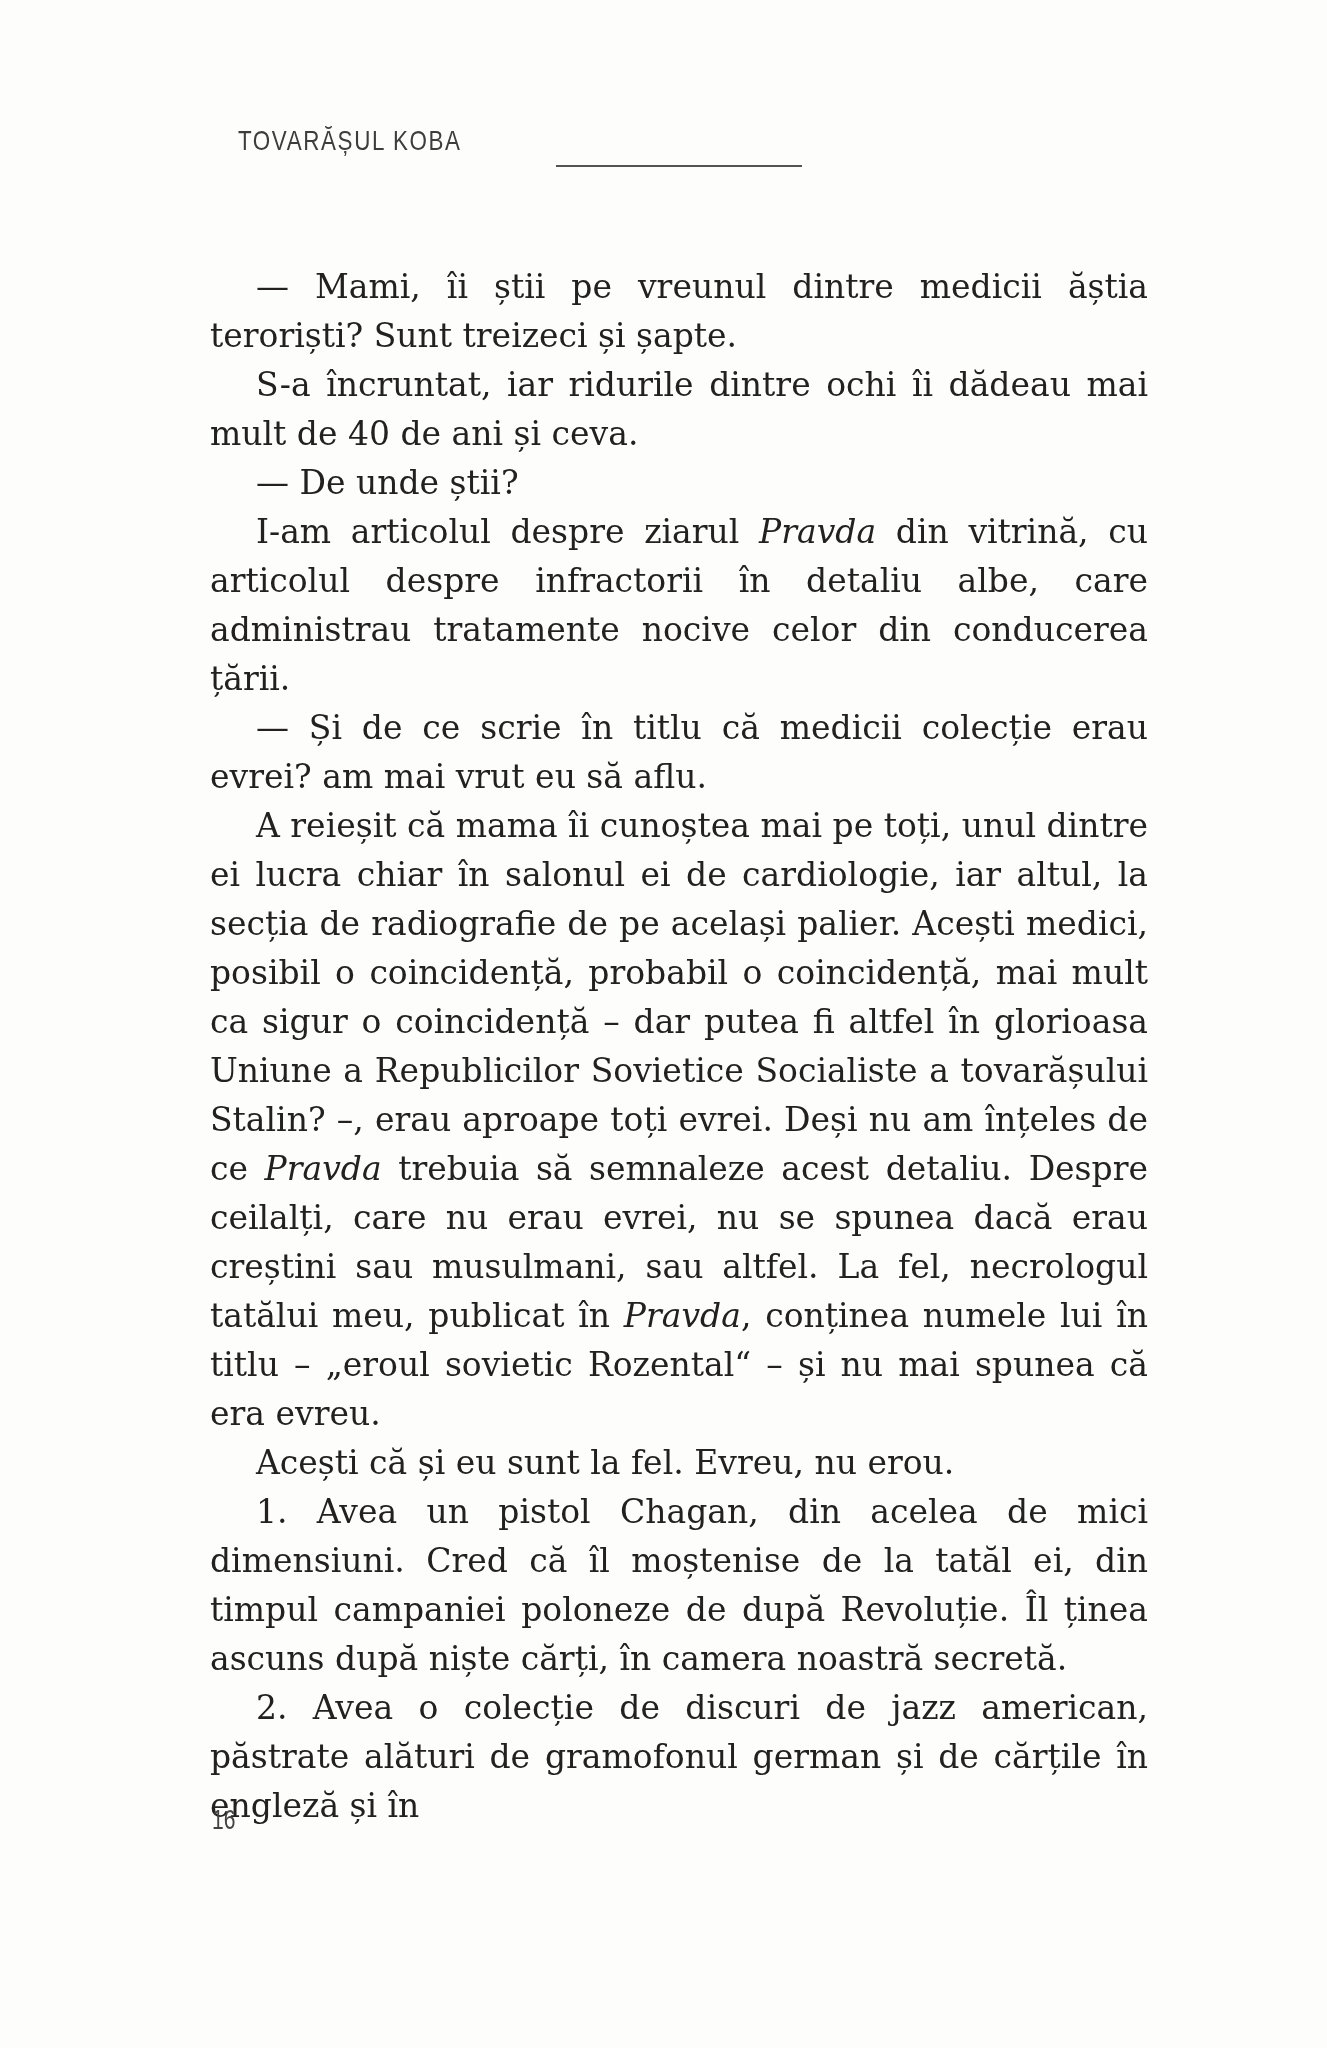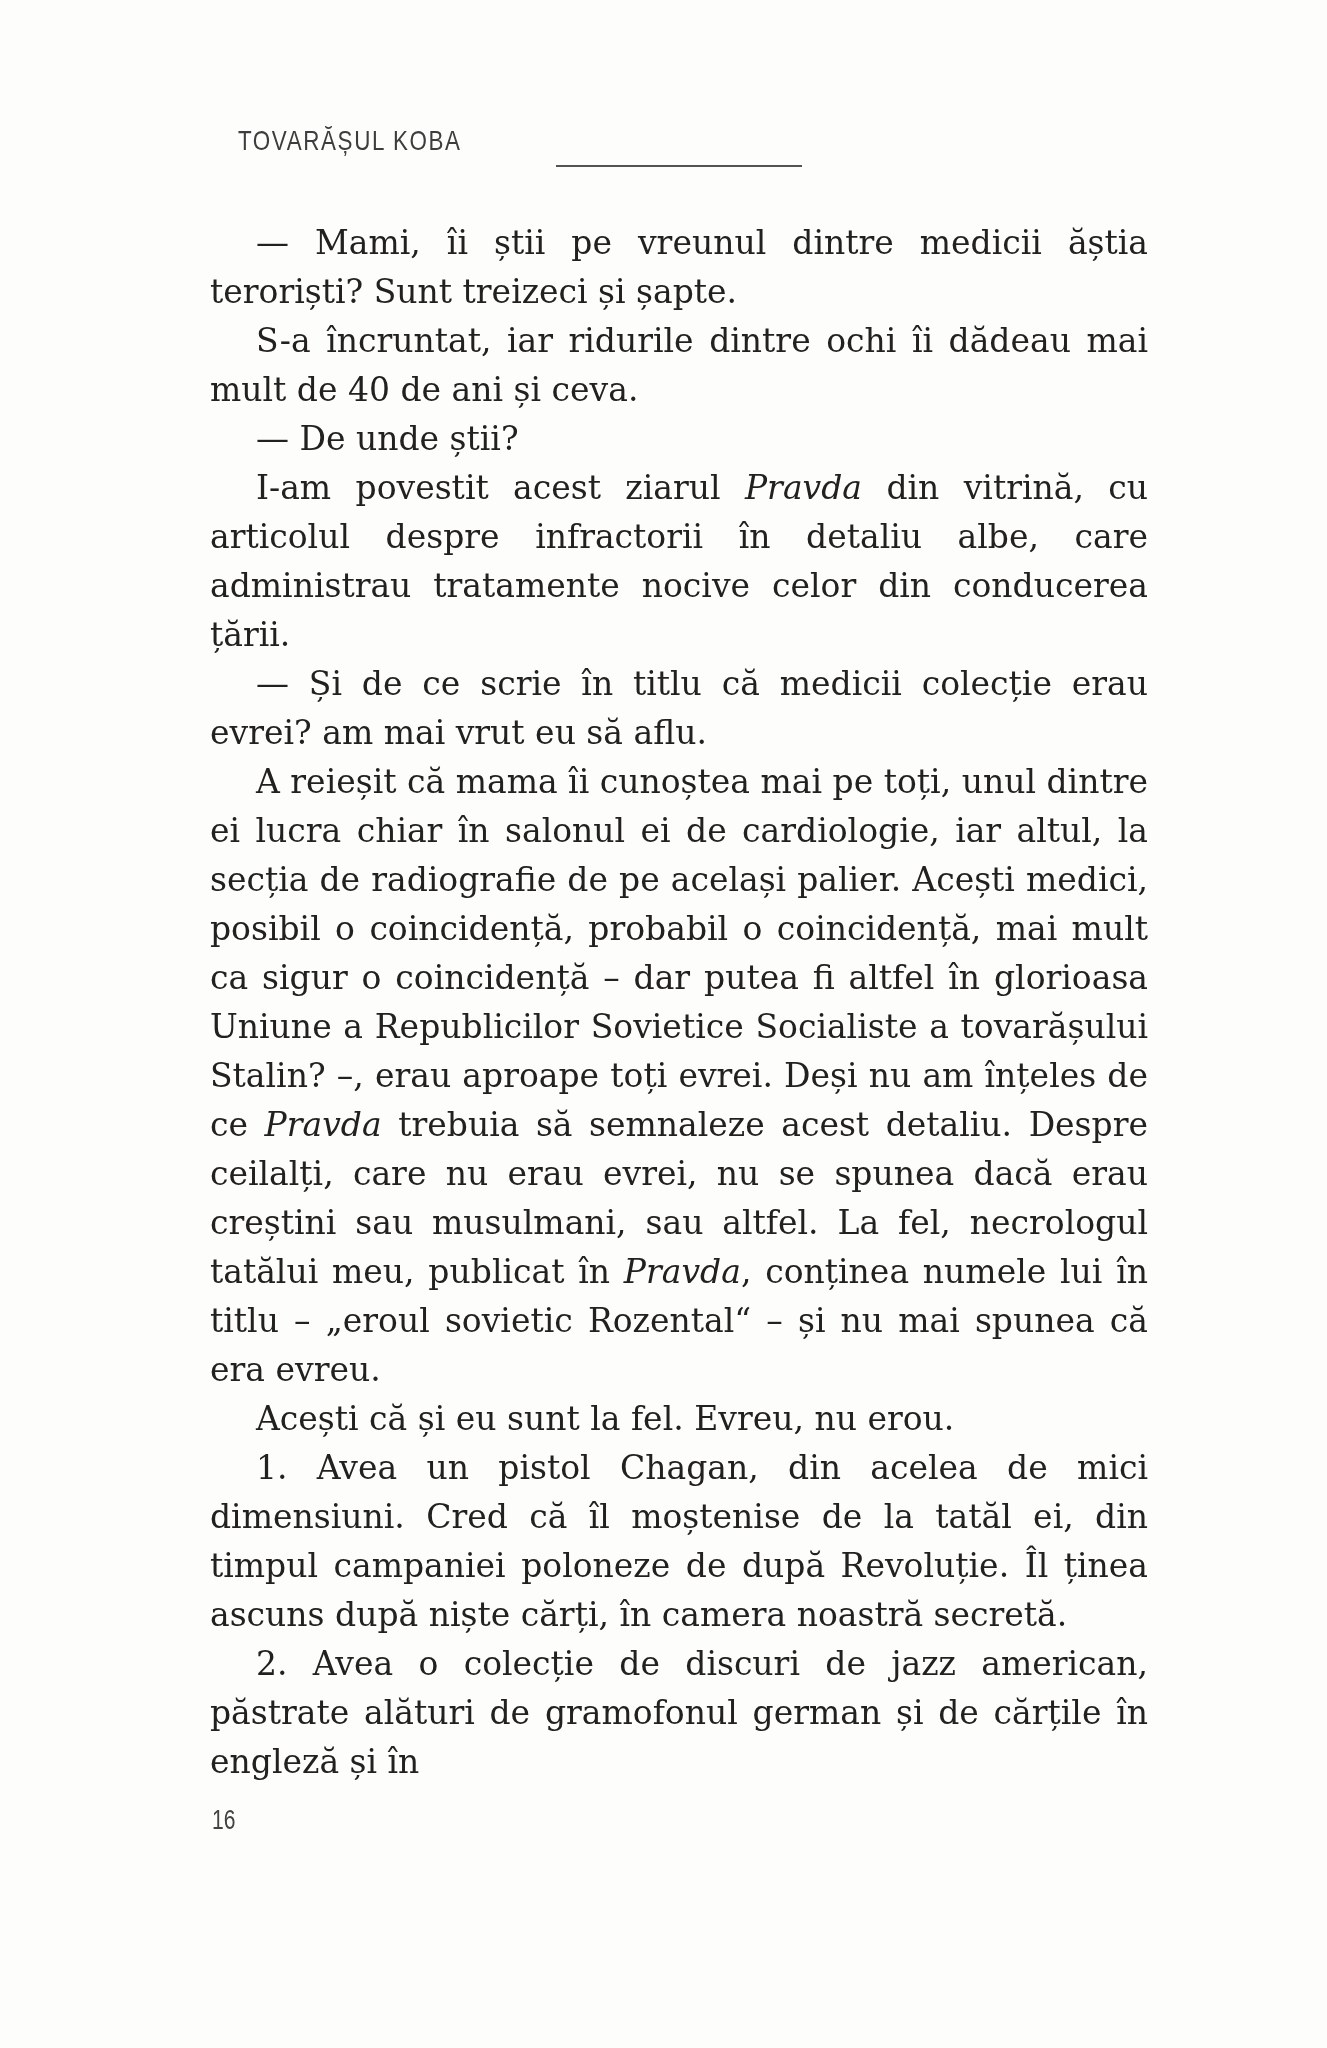--- a/index.html
+++ b/index.html
@@ -32,21 +32,21 @@
     transform-origin: center;
     white-space: nowrap;
   }
   .title-rule {
     width: 246px;
     height: 2px;
     background: #555452;
     margin: 9px auto 0;
   }
   .page-body {
-    margin: 51px 179px 0 210px;
+    margin: 95px 179px 0 210px;
     font-family: "DejaVu Serif", "Liberation Serif", serif;
     font-size: 33px;
     line-height: 49px;
     color: #222120;
     text-align: justify;
     hyphens: auto;
     -webkit-hyphens: auto;
   }
   .page-body p.para {
     margin: 0;
@@ -75,21 +75,21 @@
 
   <header class="page-header">
     <span class="running-title">TOVARĂȘUL KOBA</span>
     <div class="title-rule"></div>
   </header>
 
   <main class="page-body" id="page-body">
       <p class="para"><span>— Mami, îi știi pe vreunul dintre medicii ăștia teroriști? Sunt treizeci și șapte.</span></p>
       <p class="para"><span>S-a încruntat, iar ridurile dintre ochi îi dădeau mai mult de 40 de ani și ceva.</span></p>
       <p class="para"><span>— De unde știi?</span></p>
-      <p class="para"><span>I-am povestit acest ziarul </span><em>Pravda</em><span> din vitrină, cu articolul despre infractorii în detaliu albe, care administrau tratamente nocive celor din conducerea țării.</span></p>
+      <p class="para"><span>I-am articolul despre ziarul </span><em>Pravda</em><span> din vitrină, cu articolul despre infractorii în detaliu albe, care administrau tratamente nocive celor din conducerea țării.</span></p>
       <p class="para"><span>— Și de ce scrie în titlu că medicii colecție erau evrei? am mai vrut eu să aflu.</span></p>
       <p class="para"><span>A reieșit că mama îi cunoștea mai pe toți, unul dintre ei lucra chiar în salonul ei de cardiologie, iar altul, la secția de radiografie de pe același palier. Acești medici, posibil o coincidență, probabil o coincidență, mai mult ca sigur o coincidență – dar putea fi altfel în glorioasa Uniune a Republicilor Sovietice Socialiste a tovarășului Stalin? –, erau aproape toți evrei. Deși nu am înțeles de ce </span><em>Pravda</em><span> trebuia să semnaleze acest detaliu. Despre ceilalți, care nu erau evrei, nu se spunea dacă erau creștini sau musulmani, sau altfel. La fel, necrologul tatălui meu, publicat în </span><em>Pravda</em><span>, conținea numele lui în titlu – „eroul sovietic Rozental“ – și nu mai spunea că era evreu.</span></p>
       <p class="para"><span>Acești că și eu sunt la fel. Evreu, nu erou.</span></p>
       <p class="para"><span>1. Avea un pistol Chagan, din acelea de mici dimensiuni. Cred că îl moștenise de la tatăl ei, din timpul campaniei poloneze de după Revoluție. Îl ținea ascuns după niște cărți, în camera noastră secretă.</span></p>
       <p class="para"><span>2. Avea o colecție de discuri de jazz american, păstrate alături de gramofonul german și de cărțile în engleză și în</span></p>
     </main>
 
   <span class="page-number">16</span>
 
 </div>

